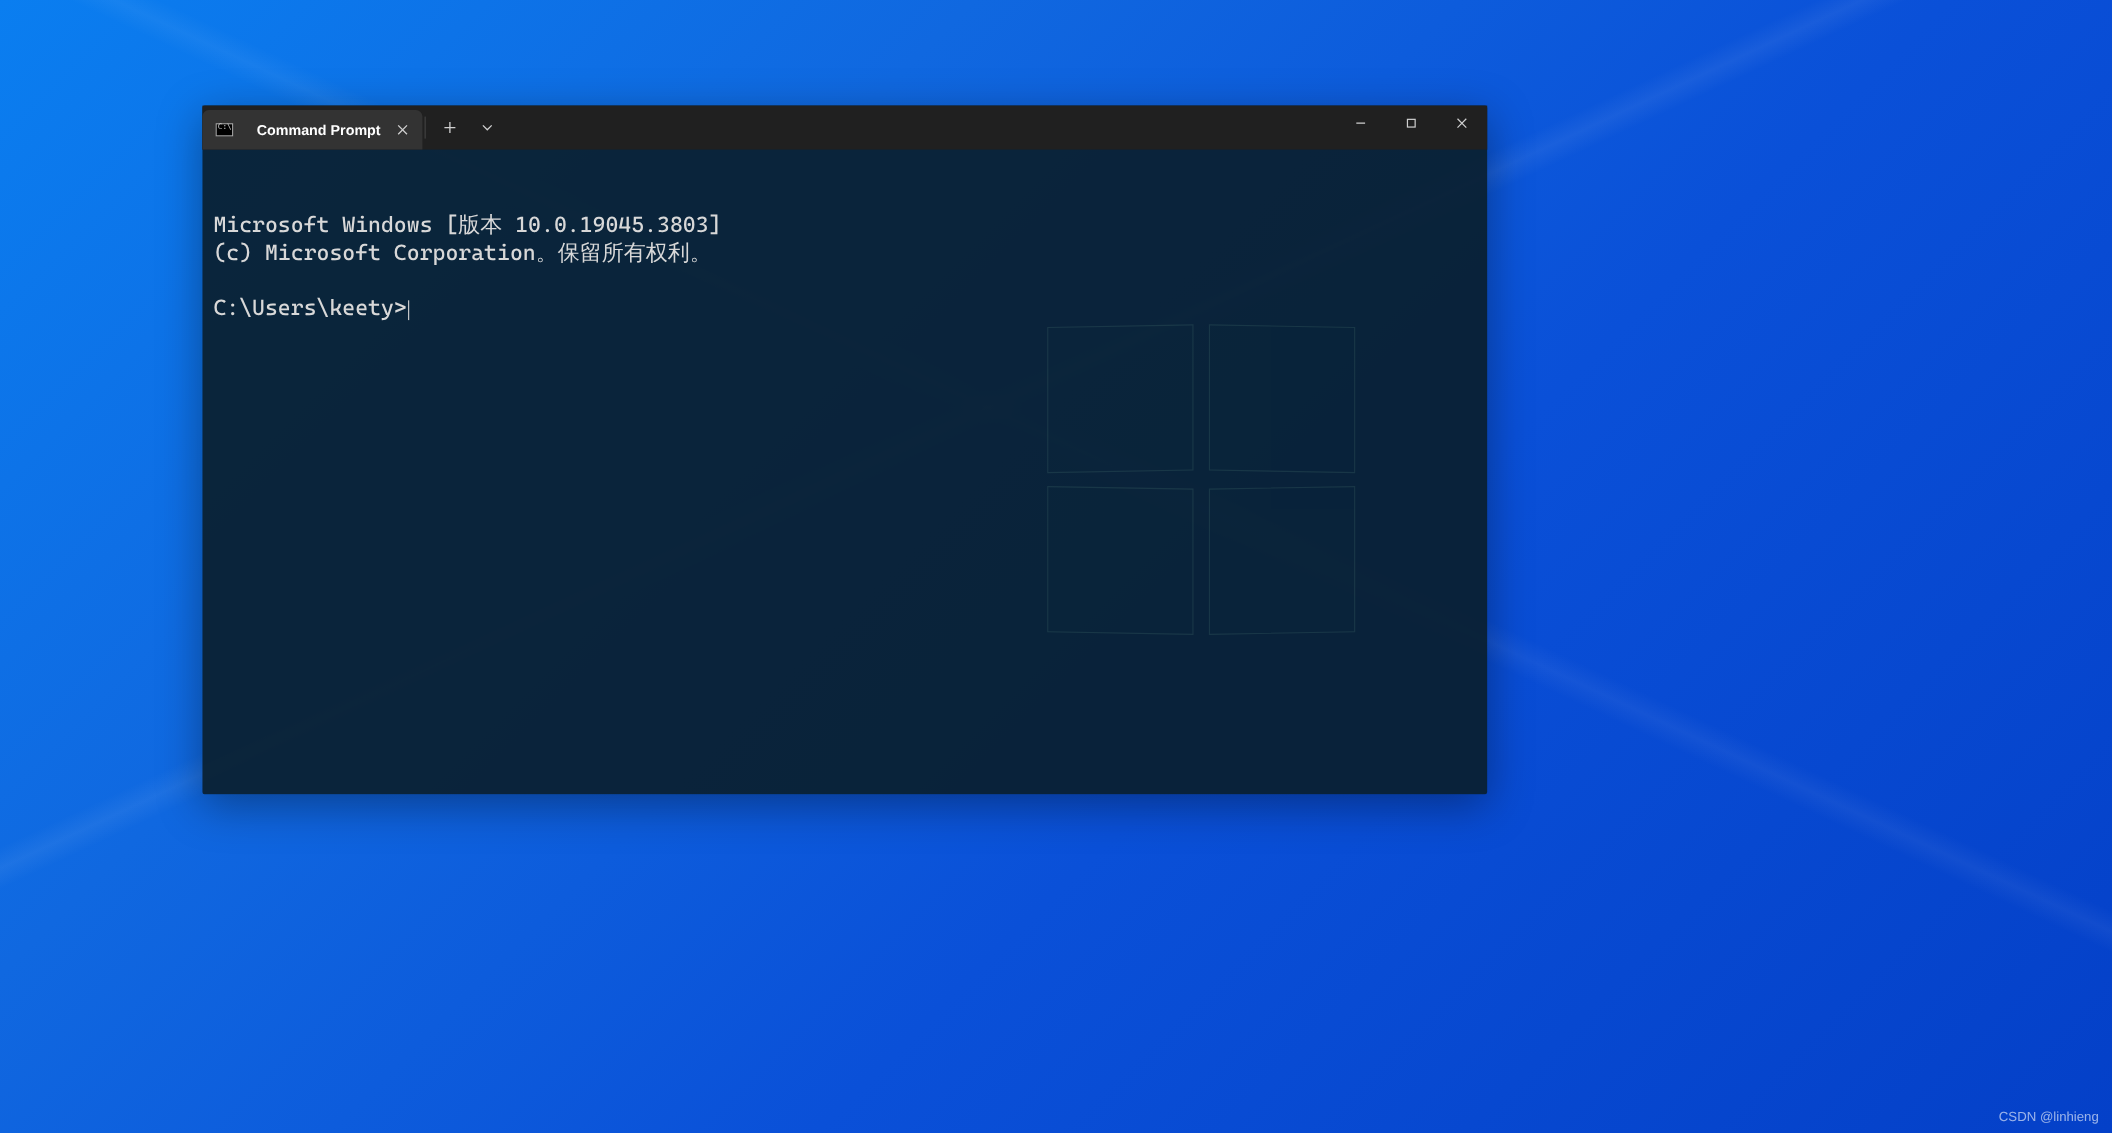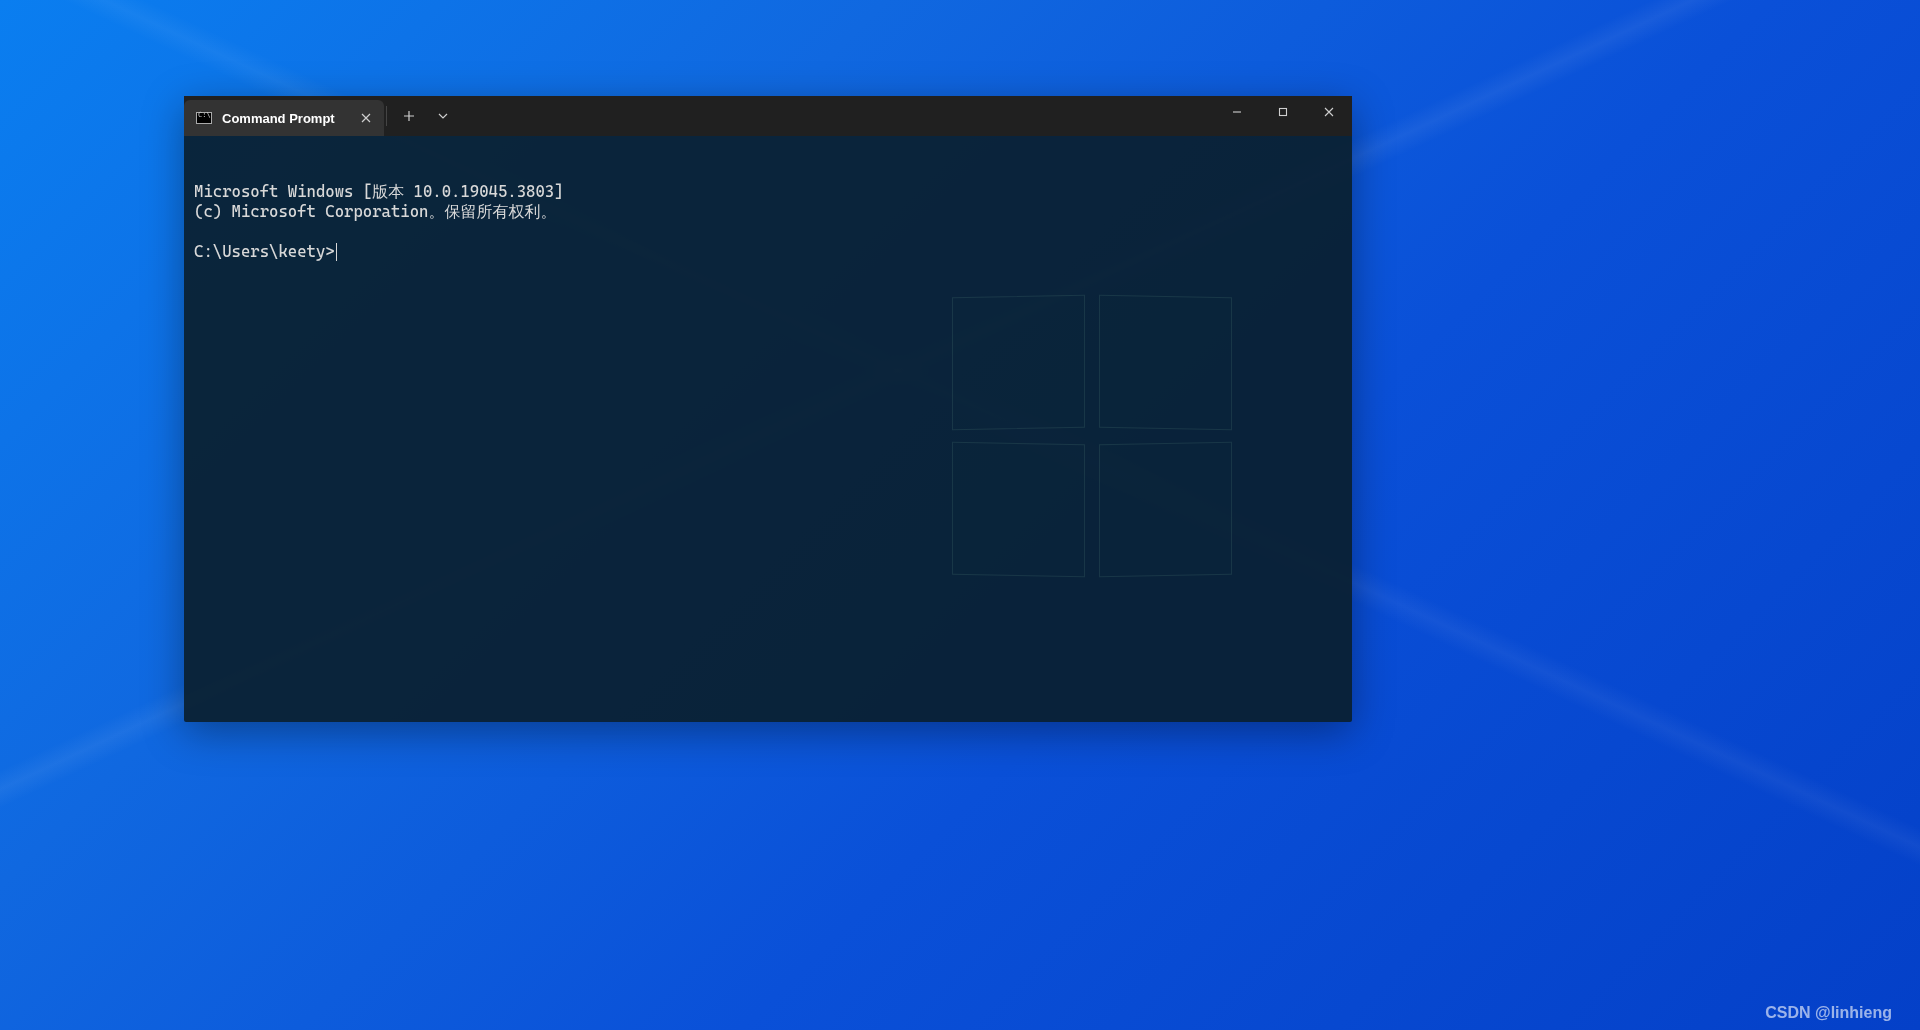--- a/index.html
+++ b/index.html
@@ -44,21 +44,21 @@
     min-width: 200px;
   }
   .tab.active {
     background: #333333;
     border-top-left-radius: 6px;
     border-top-right-radius: 6px;
     margin-top: 4px;
     height: 36px;
   }
   .tab.active .tab-label { color: #ffffff; font-weight: 600; }
-  .tab .tab-label { color: #e6e6e6; flex: 1; white-space: nowrap; }
+  .tab .tab-label { color: #e6e6e6; flex: 1; white-space: nowrap; text-align: right; }
   .tab .tab-icon { width: 16px; height: 16px; display:flex; align-items:center; justify-content:center; }
   .tab .close {
     width: 20px; height: 20px; display:flex; align-items:center; justify-content:center;
     color: #cfcfcf; border-radius: 3px;
   }
   .tab-sep {
     width: 1px; background: #444; margin: 10px 2px;
   }
   .titlebar-actions {
     display: flex; align-items: center; gap: 2px; padding-left: 4px;
@@ -72,21 +72,21 @@
   .win-controls { display: flex; height: 100%; }
   .win-btn {
     width: 46px; height: 32px;
     display:flex; align-items:center; justify-content:center;
     color: #cfcfcf;
   }
   .terminal-body {
     flex: 1;
     padding: 6px 10px;
     font-family: "Cascadia Mono", Consolas, "Courier New", monospace;
-    font-size: 16px;
+    font-size: 20px;
     line-height: 1.25;
     color: #d8d8d8;
     white-space: pre;
     position: relative;
     overflow: hidden;
   }
   .logo-faint {
     position: absolute;
     right: 120px; top: 160px;
     width: 280px; height: 280px;
@@ -105,25 +105,24 @@
   .prompt-line { display: inline; }
   .cursor {
     display: inline-block;
     width: 1px; height: 18px;
     background: #d8d8d8;
     vertical-align: text-bottom;
     margin-left: 1px;
   }
   .watermark {
     position: absolute;
-    right: 28px; bottom: 8px;
+    right: 12px; bottom: 8px;
     color: rgba(255,255,255,0.6);
-    font-size: 16px;
+    font-size: 12px;
     font-family: Arial, sans-serif;
-    font-weight: bold;
   }
   svg { display: block; }
   .cmd-icon-box {
     width:16px; height:12px; background:#000; border:1px solid #aaa;
     position: relative;
   }
   .cmd-icon-box::before {
     content:"C:\\"; position:absolute; top:-2px; left:1px;
     font-size:7px; color:#ccc; font-family: Consolas, monospace;
   }

